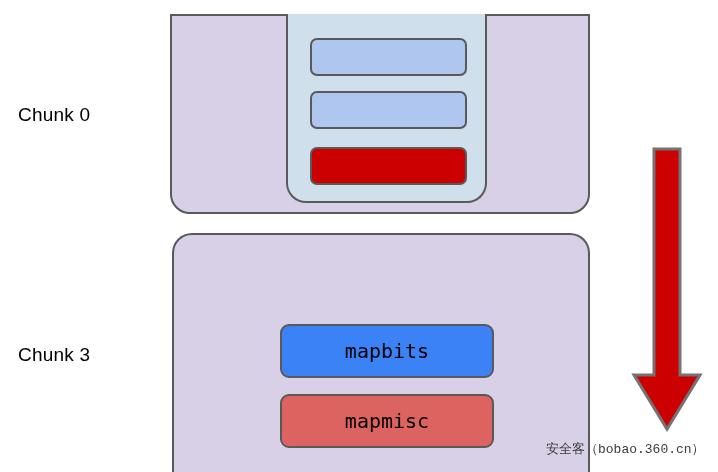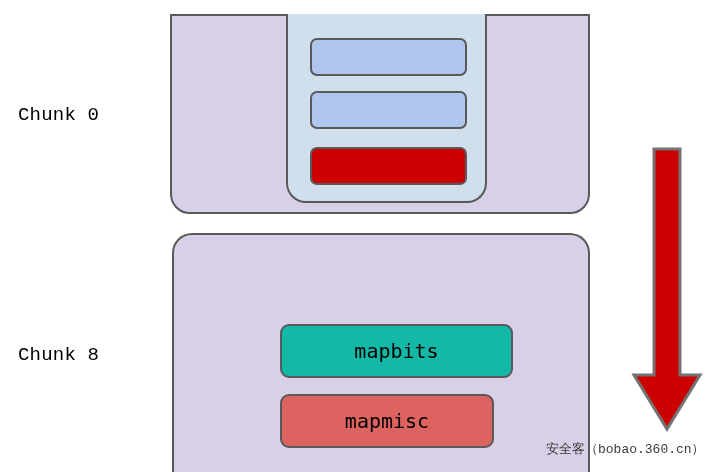--- a/index.html
+++ b/index.html
@@ -15,21 +15,21 @@
   }
   #stage {
     position: relative;
     width: 718px;
     height: 472px;
   }
 
   
   .chunk-label {
     position: absolute;
-    font-family: Liberation Mono, monospace;
+    font-family: Liberation Sans, sans-serif;
     font-size: 19px;
     color: #000000;
     white-space: nowrap;
     letter-spacing: 0.2px;
   }
   #label-chunk0 { left: 18px; top: 104px; }
   #label-chunk1 { left: 18px; top: 344px; }
 
   
   #chunk0-outer {
@@ -92,21 +92,21 @@
     border-radius: 9px;
     display: flex;
     align-items: center;
     justify-content: center;
     font-family: "DejaVu Sans Mono", monospace;
     font-size: 20px;
     color: #000000;
     letter-spacing: 0px;
   }
   #chunk1-field-0 { left: 280px; top: 256px; width: 214px; height: 54px; background: #f4cdcb; }
-  #chunk1-field-1 { left: 280px; top: 324px; width: 233px; height: 54px; background: #14b8a6; }
+  #chunk1-field-1 { left: 280px; top: 324px; width: 214px; height: 54px; background: #3b82f6; }
   #chunk1-field-2 { left: 280px; top: 394px; width: 214px; height: 54px; background: #dd6360; }
 
   
   #growth-arrow {
     position: absolute;
     left: 631px;
     top: 147px;
     width: 72px;
     height: 285px;
   }
@@ -130,21 +130,21 @@
   <div id="label-chunk0" class="chunk-label">Chunk 0</div>
 
   <div id="chunk0-outer"></div>
 
   <div id="chunk0-inner"></div>
 
   <div id="chunk0-slot-1" class="slot slot-blue"></div>
   <div id="chunk0-slot-2" class="slot slot-blue"></div>
   <div id="chunk0-slot-3" class="slot slot-red"></div>
 
-  <div id="label-chunk1" class="chunk-label">Chunk 8</div>
+  <div id="label-chunk1" class="chunk-label">Chunk 3</div>
 
   <div id="chunk1-outer"></div>
 
   <div id="chunk1-field-1" class="field">mapbits</div>
   <div id="chunk1-field-2" class="field">mapmisc</div>
 
   <svg id="growth-arrow" viewBox="0 0 72 285">
     <polygon points="23,2 49,2 49,228 69,228 36,282 3,228 23,228" fill="#cc0000" stroke="#737373" stroke-width="3" stroke-linejoin="miter"></polygon>
   </svg>
 

